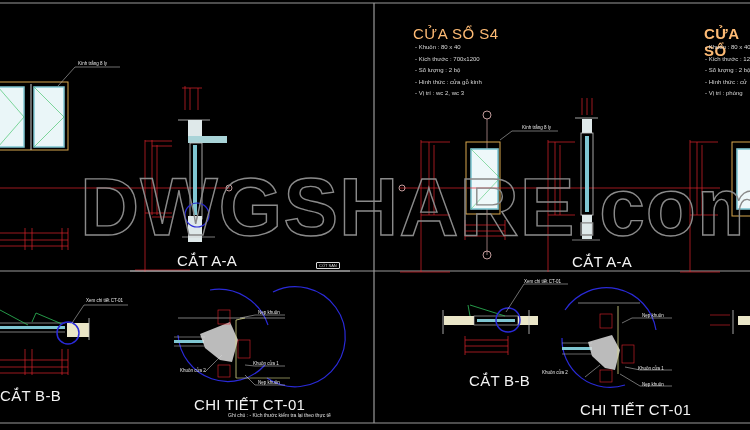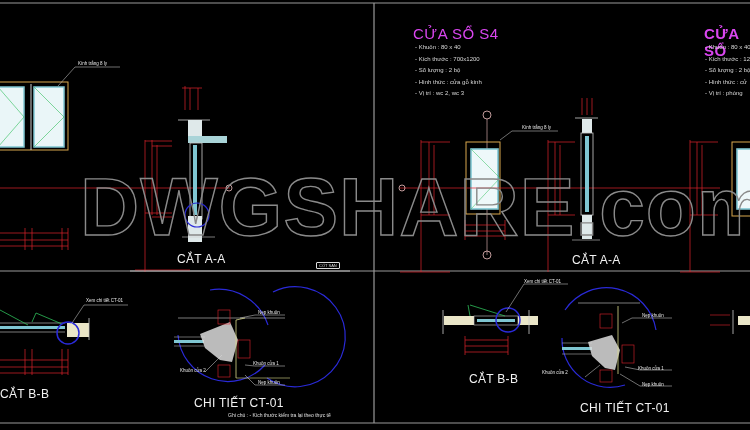--- a/index.html
+++ b/index.html
@@ -1,21 +1,21 @@
 <!DOCTYPE html>
 <html><head>
 <meta charset="utf-8">
 <style>
   html,body{margin:0;padding:0;background:#000;}
   body{width:750px;height:430px;overflow:hidden;position:relative;font-family:"Liberation Sans",sans-serif;color:#fff;}
   .abs{position:absolute;}
   svg{position:absolute;left:0;top:0;}
-  .title{font-size:15px;letter-spacing:0.5px;color:#d946ef;}
+  .title{font-size:15px;letter-spacing:0.5px;color:#fdba74;}
   .spec{font-size:6px;color:#d8d8d8;}
-  .label{font-size:12px;color:#f2f2f2;letter-spacing:0.3px;}
+  .label{font-size:15px;color:#f2f2f2;letter-spacing:0.3px;}
   .note{font-size:5px;color:#e0e0e0;}
   .callout{font-size:4.5px;color:#e8e8e8;white-space:nowrap;}
   .tag{font-size:4px;color:#ddd;border:0.6px solid #ddd;padding:0 2px;border-radius:1px;}
   .wm{font-size:82px;font-weight:bold;color:transparent;-webkit-text-stroke:1.4px #8a8a8a;letter-spacing:1px;white-space:nowrap;font-family:"Liberation Sans",sans-serif;}
 </style>
 </head>
 <body>
 
 <svg width="750" height="430" viewBox="0 0 750 430">
 

